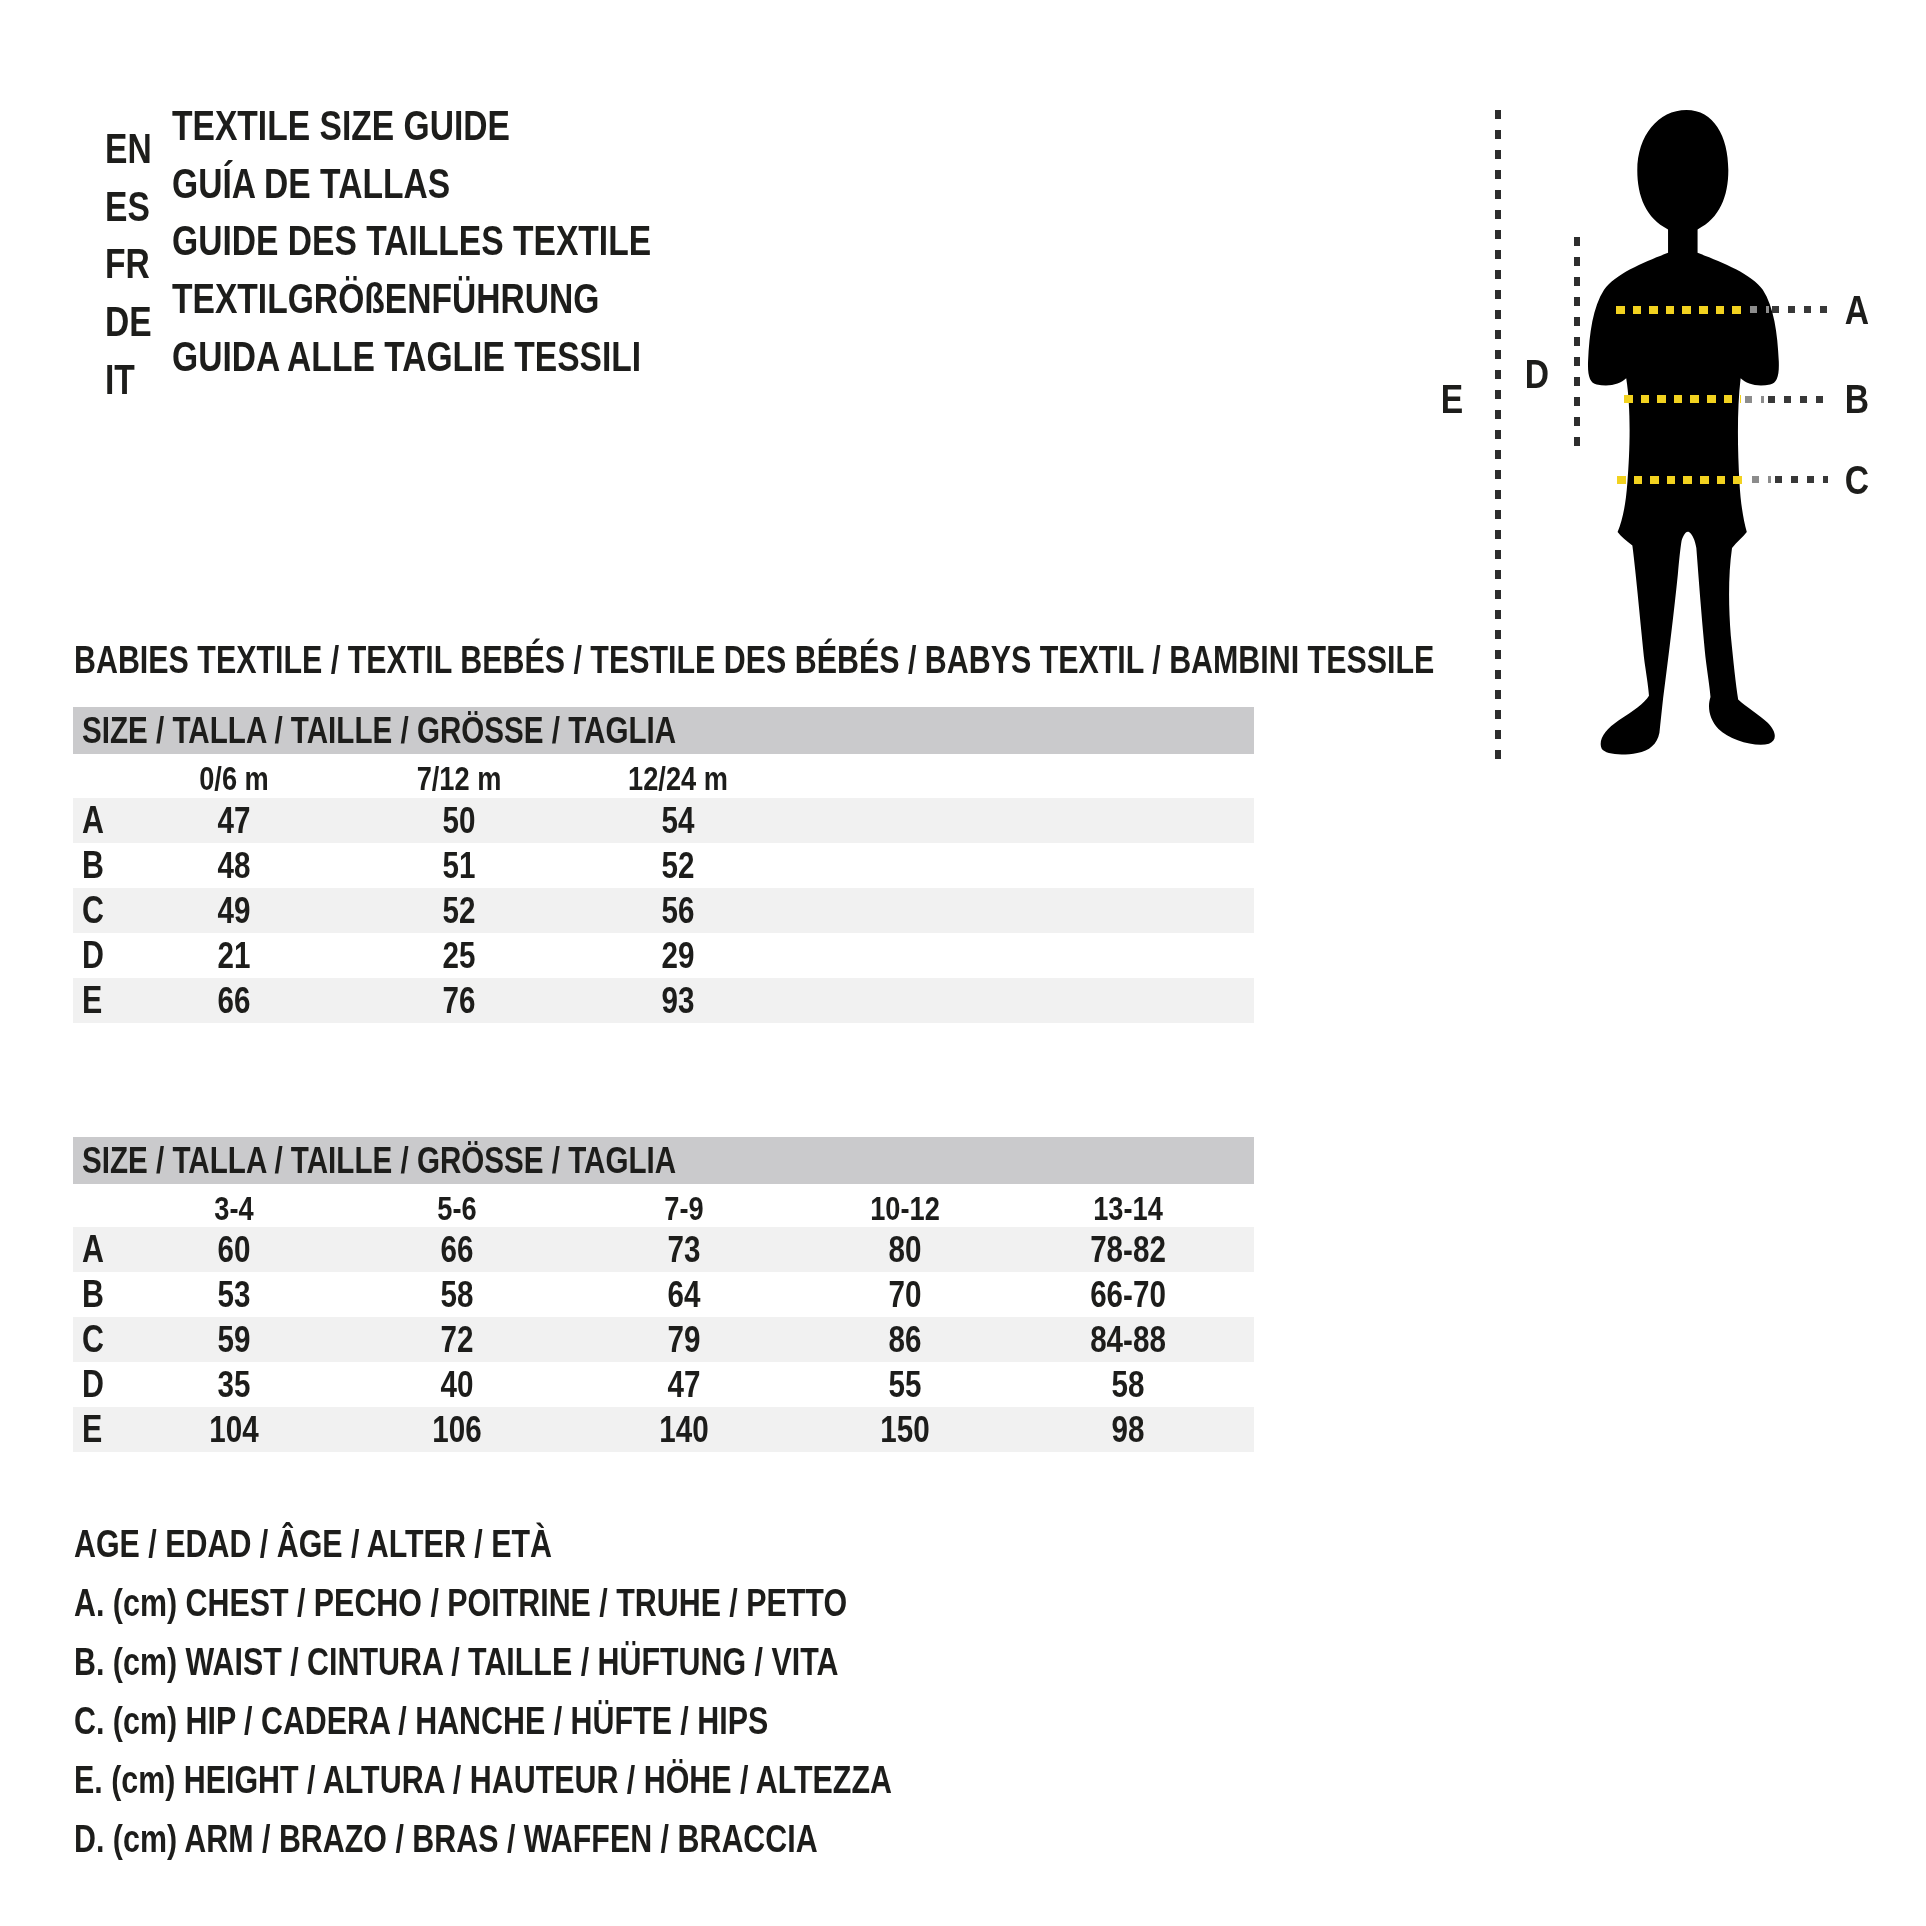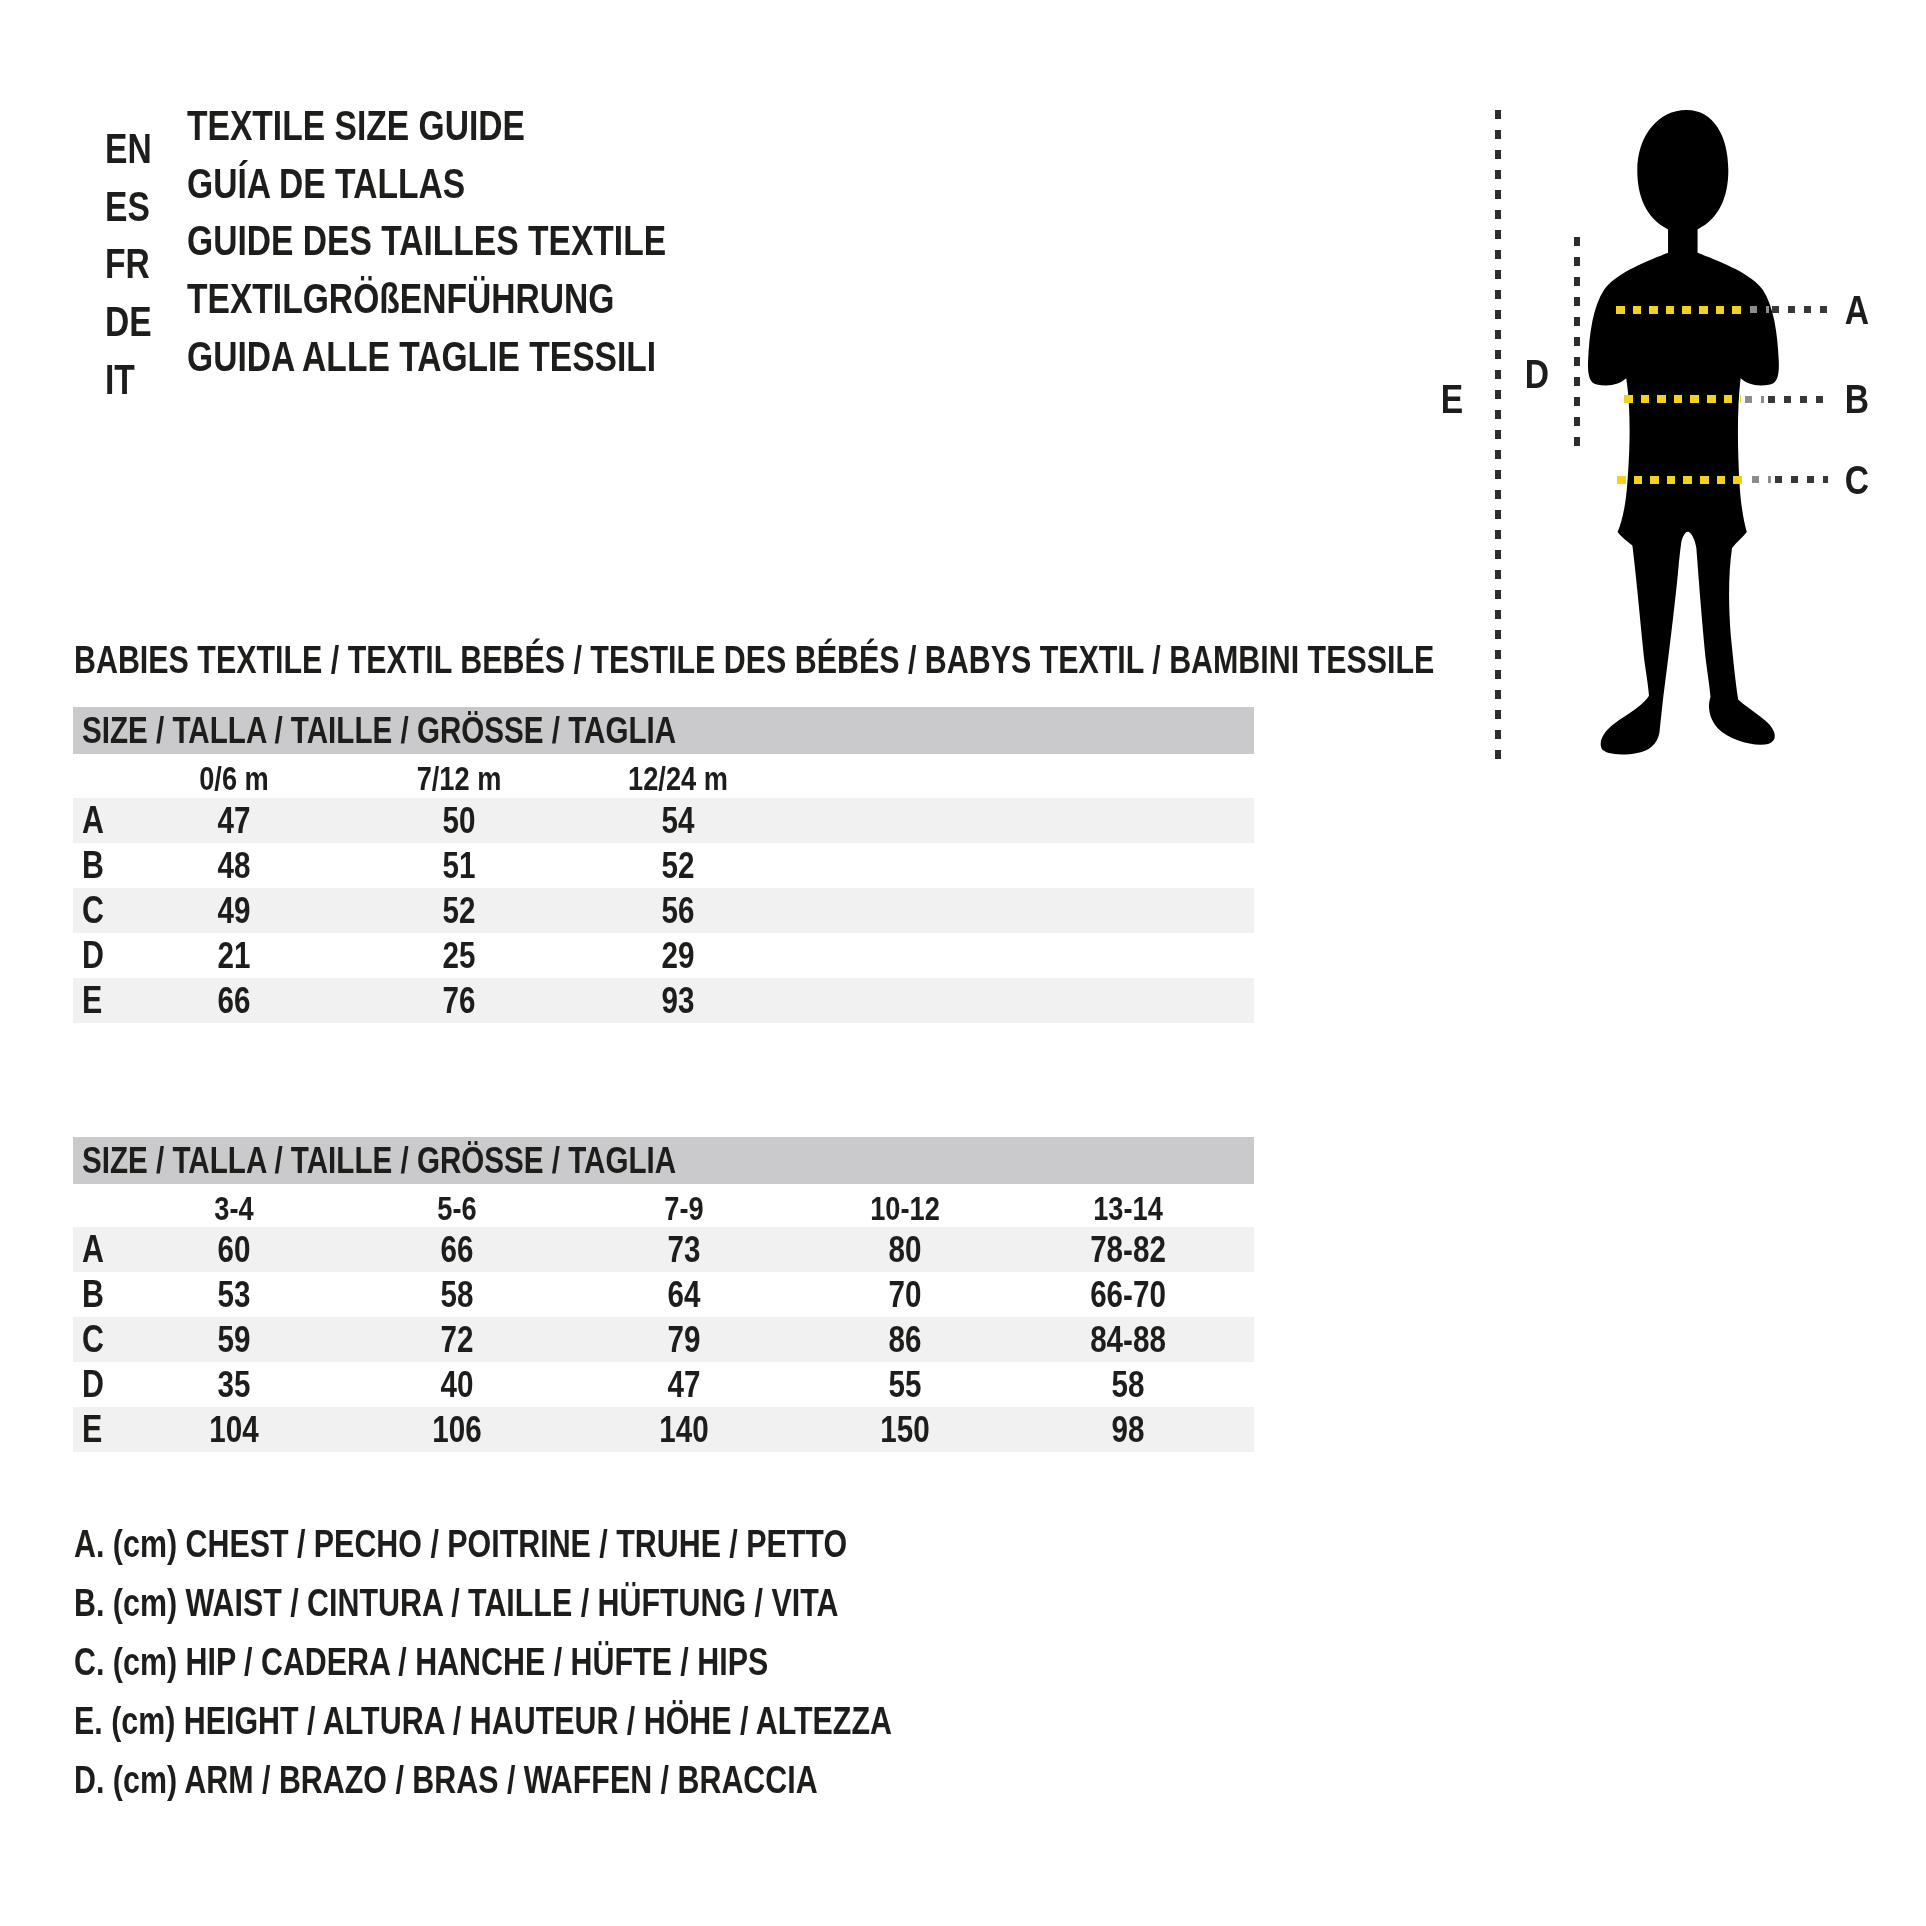--- a/index.html
+++ b/index.html
@@ -3,21 +3,21 @@
 <meta charset="utf-8">
 <style>
   html,body{margin:0;padding:0;background:#ffffff;}
   .canvas{position:relative;width:1926px;height:1926px;background:#ffffff;overflow:hidden;
           font-family:"Liberation Sans","DejaVu Sans",sans-serif;font-weight:bold;color:#1d1d1b;}
   
   .cnd{display:inline-block;white-space:nowrap;transform:scaleX(0.8);transform-origin:0 50%;}
   
   .hline{position:absolute;left:105px;height:59px;line-height:59px;font-size:42px;white-space:nowrap;}
   .hcode{position:absolute;left:0;margin-top:23px;}
-  .htxt{position:absolute;left:82px;text-align:right;}
+  .htxt{position:absolute;left:67px;text-align:right;}
   
   .sheading{position:absolute;left:74px;height:44px;line-height:44px;font-size:38px;white-space:nowrap;}
   
   .sizebar{position:absolute;left:73px;width:1181px;height:47px;background:#cacacc;line-height:47px;}
   .sizebar .cnd{margin-left:8.6px;font-size:37px;}
   
   .colhdr{position:absolute;left:73px;width:1181px;height:37px;line-height:37px;font-size:34px;}
   .tbl{position:absolute;left:73px;width:1181px;}
   .trow{position:relative;width:1181px;height:45px;line-height:45px;font-size:37px;}
   .trow.striped{background:#f1f1f1;}
@@ -218,20 +218,21 @@
       <span class="rlab"><span class="cnd">E</span></span>
       <span class="cell" style="left:161px">104</span>
       <span class="cell" style="left:384px">106</span>
       <span class="cell" style="left:611px">140</span>
       <span class="cell" style="left:832px">150</span>
       <span class="cell" style="left:1055px">98</span>
     </div>
   </div>
 
   <div style="position:absolute;left:74px;top:1515px">
+    <div class="legrow"><span class="cnd">AGE / EDAD / ÂGE / ALTER / ETÀ</span></div>
     <div class="legrow"><span class="cnd">A. (cm) CHEST / PECHO / POITRINE / TRUHE / PETTO</span></div>
     <div class="legrow"><span class="cnd">B. (cm) WAIST / CINTURA / TAILLE / HÜFTUNG / VITA</span></div>
     <div class="legrow"><span class="cnd">C. (cm) HIP / CADERA / HANCHE / HÜFTE / HIPS</span></div>
     <div class="legrow"><span class="cnd">E. (cm) HEIGHT / ALTURA / HAUTEUR / HÖHE / ALTEZZA</span></div>
     <div class="legrow"><span class="cnd">D. (cm) ARM / BRAZO / BRAS / WAFFEN / BRACCIA</span></div>
   </div>
 
 </div>
 
 

